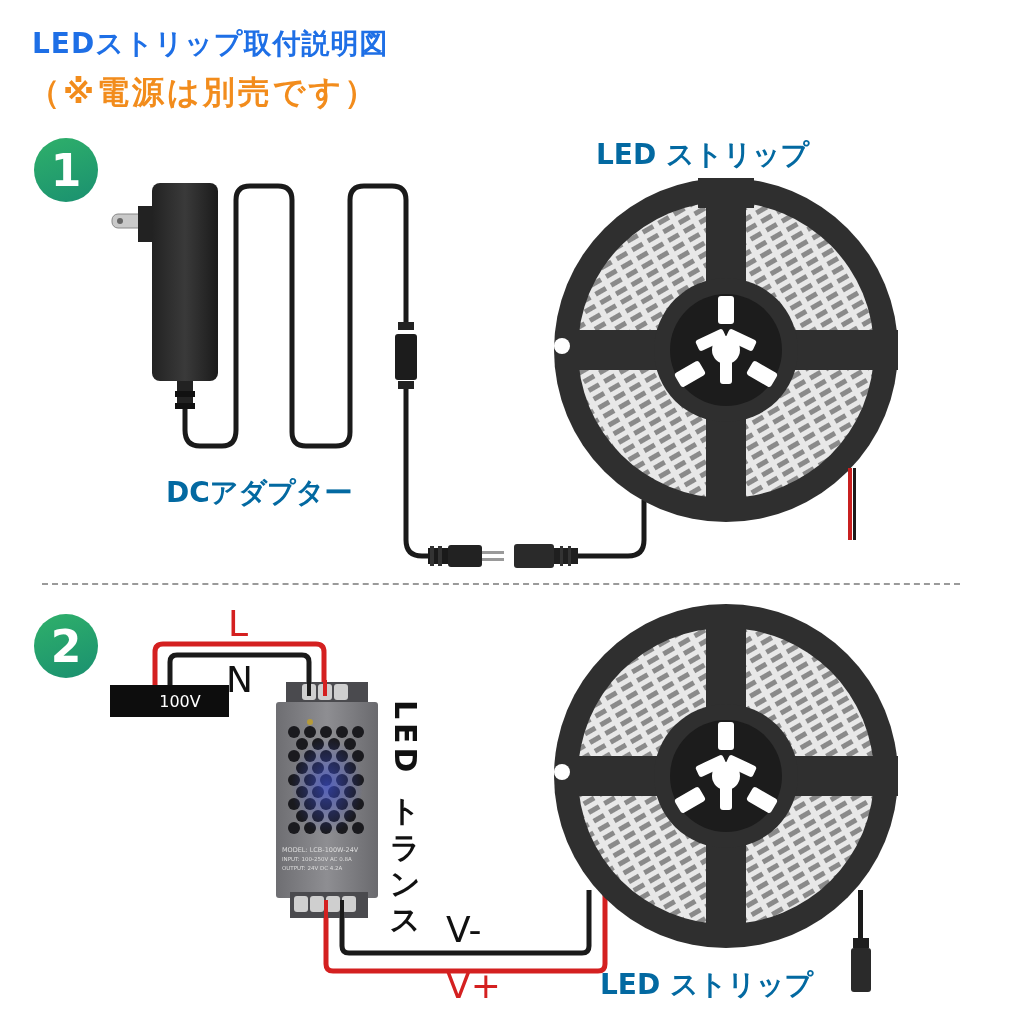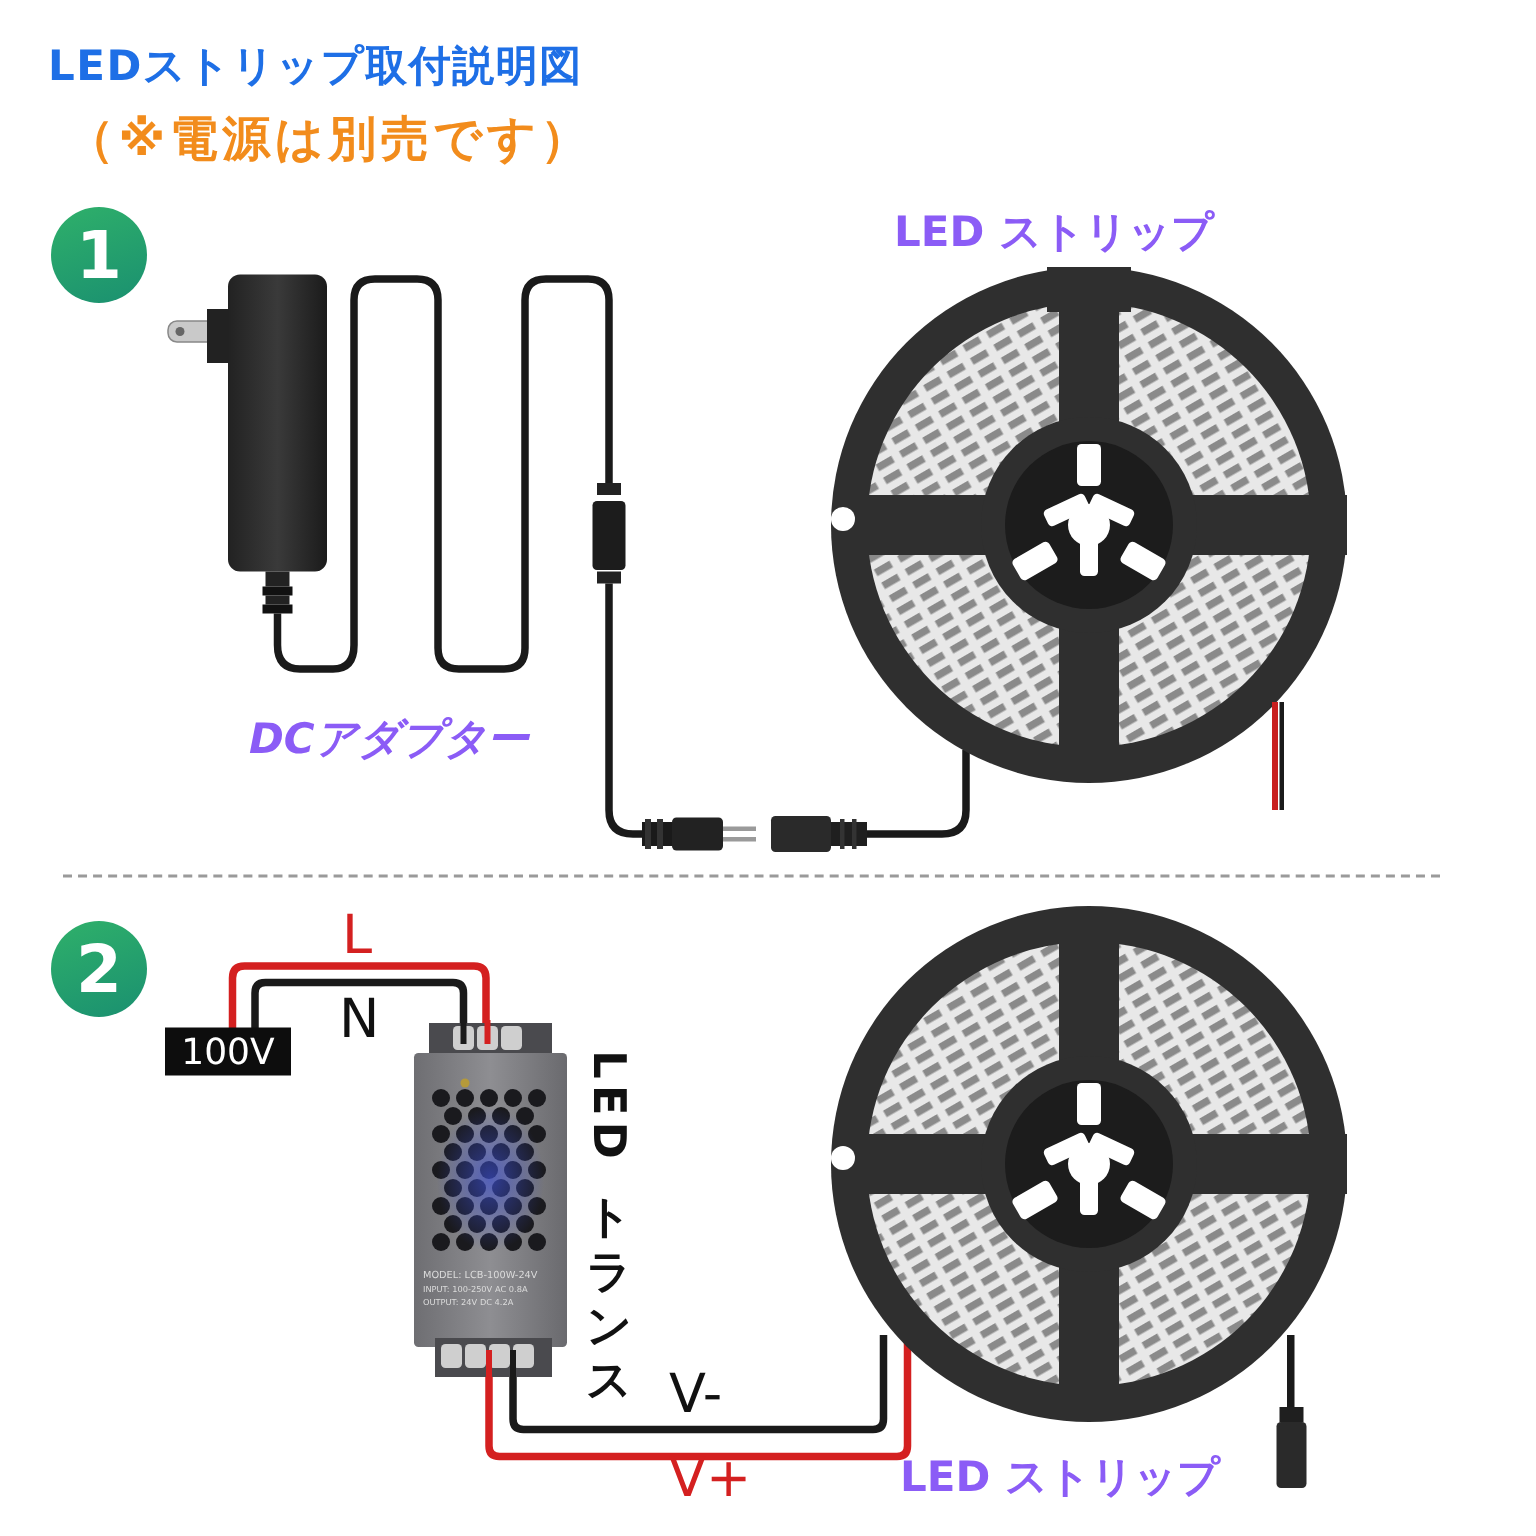--- a/index.html
+++ b/index.html
@@ -1,23 +1,23 @@
 <!DOCTYPE html>
 <html><head>
   <meta charset="utf-8">
   <style>
     html, body { margin: 0; padding: 0; background: #ffffff; }
     body { width: 1024px; height: 1024px; position: relative; overflow: hidden; font-family: "DejaVu Sans", "Liberation Sans", sans-serif; }
     .abs { position: absolute; }
     .title { left: 32px; top: 18px; font-size: 28px; font-weight: bold; color: #1e6fe6; letter-spacing: 1px; white-space: nowrap; line-height: 52px; }
-    .subtitle { left: 44px; top: 70px; font-size: 32px; font-weight: bold; color: #f28c1c; white-space: nowrap; line-height: 44px; letter-spacing: 3px; }
+    .subtitle { left: 28px; top: 70px; font-size: 32px; font-weight: bold; color: #f28c1c; white-space: nowrap; line-height: 44px; letter-spacing: 3px; }
     .badge { width: 64px; height: 64px; border-radius: 50%; background: linear-gradient(160deg, #2fb06a 0%, #1a9070 100%); color: #fff; font-size: 44px; font-weight: bold; display: flex; align-items: center; justify-content: center; font-family: "DejaVu Sans", sans-serif; }
-    .label { font-size: 28px; font-weight: bold; color: #8b5cf6; white-space: nowrap; line-height: 34px; }
+    .label { font-size: 28px; font-weight: bold; color: #0369a1; white-space: nowrap; line-height: 34px; }
     .vlabel { writing-mode: vertical-rl; font-size: 30px; font-weight: bold; color: #111; letter-spacing: 4px; white-space: nowrap; }
-    .voltage-box { left: 110px; top: 685px; width: 84px; height: 32px; background: #0d0d0d; color: #fff; font-size: 24px; display: flex; align-items: center; justify-content: center; font-family: "DejaVu Sans", sans-serif; }
+    .voltage-box { left: 110px; top: 685px; width: 98px; height: 32px; background: #0d0d0d; color: #fff; font-size: 16px; display: flex; align-items: center; justify-content: center; font-family: "DejaVu Sans", sans-serif; padding-left: 21px; }
     .wire-label { font-size: 36px; font-family: "DejaVu Sans", sans-serif; line-height: 40px; }
     .red { color: #d42020; }
     .black { color: #111; }
     .divider { left: 42px; top: 583px; width: 918px; height: 0; border-top: 2px dashed #9a9a9a; }
     svg { position: absolute; overflow: visible; }
   </style>
 </head>
 <body>
 
 <div class="abs title">LEDストリップ取付説明図</div>
@@ -71,21 +71,21 @@
   <g>
     <rect x="514" y="544" width="40" height="24" rx="3" fill="#2a2a2a"></rect>
     <rect x="554" y="548" width="24" height="16" fill="#1f1f1f"></rect>
     <rect x="560" y="546" width="3" height="20" fill="#333"></rect>
     <rect x="568" y="546" width="3" height="20" fill="#333"></rect>
   </g>
 
   <path d="M578 556 L628 556 Q644 556 644 540 L644 500" fill="none" stroke="#1a1a1a" stroke-width="5"></path>
 </svg>
 
-<div class="abs label" style="left:166px; top:476px;font-style:italic;">DCアダプター</div>
+<div class="abs label" style="left:166px; top:476px;">DCアダプター</div>
 <div class="abs label" style="left:596px; top:138px;">LED ストリップ</div>
 
 <svg style="left:548px; top:178px;" width="360" height="360" viewBox="0 0 360 360">
   <defs>
     <pattern id="ledPat1" width="18" height="10" patternUnits="userSpaceOnUse" patternTransform="rotate(-30)">
       <rect width="18" height="10" fill="#e8e8e8"></rect>
       <rect x="1" y="2" width="12" height="5" fill="#8a8a8a"></rect>
     </pattern>
   </defs>
   <circle cx="178" cy="172" r="172" fill="#2f2f2f"></circle>

